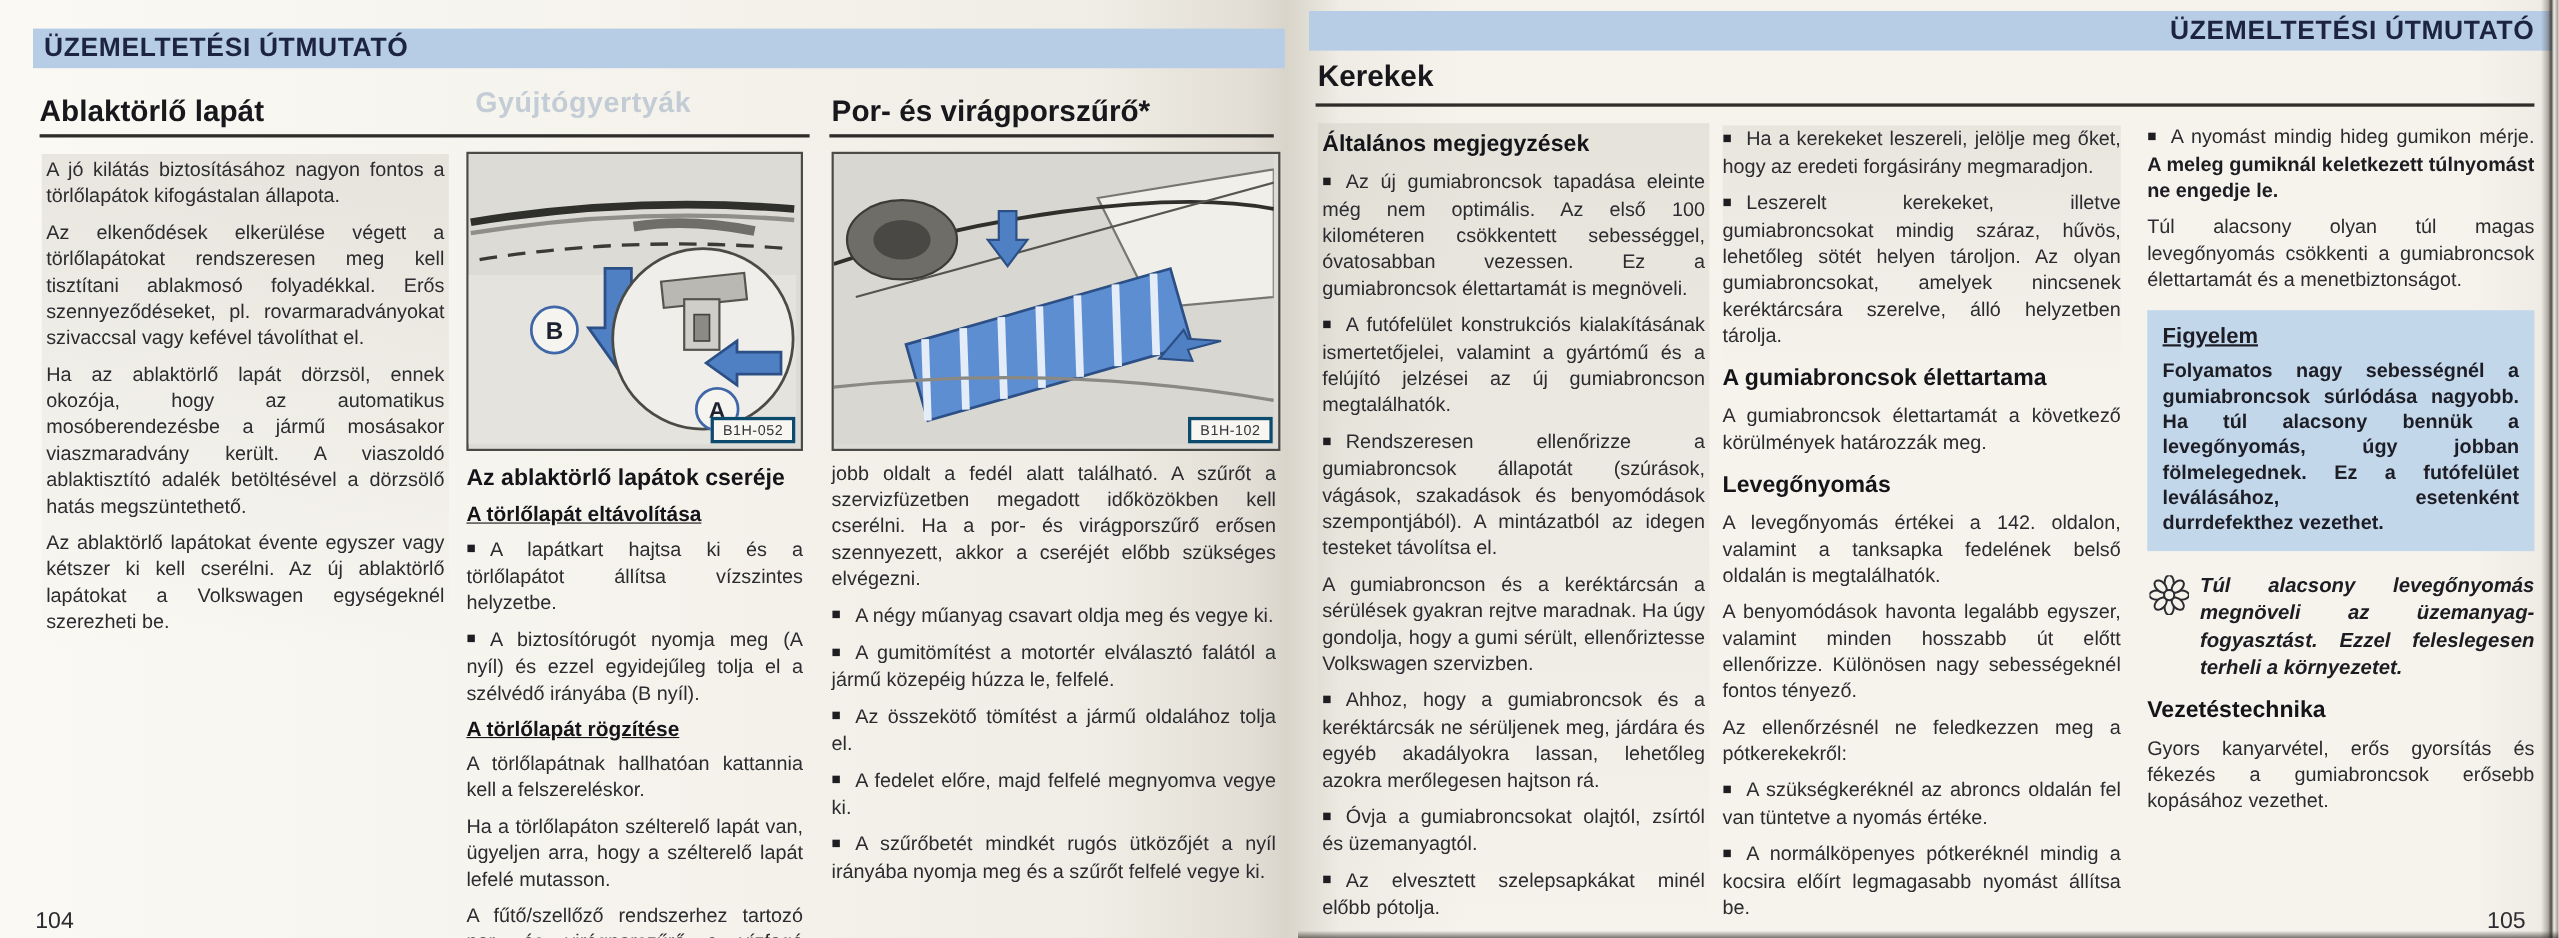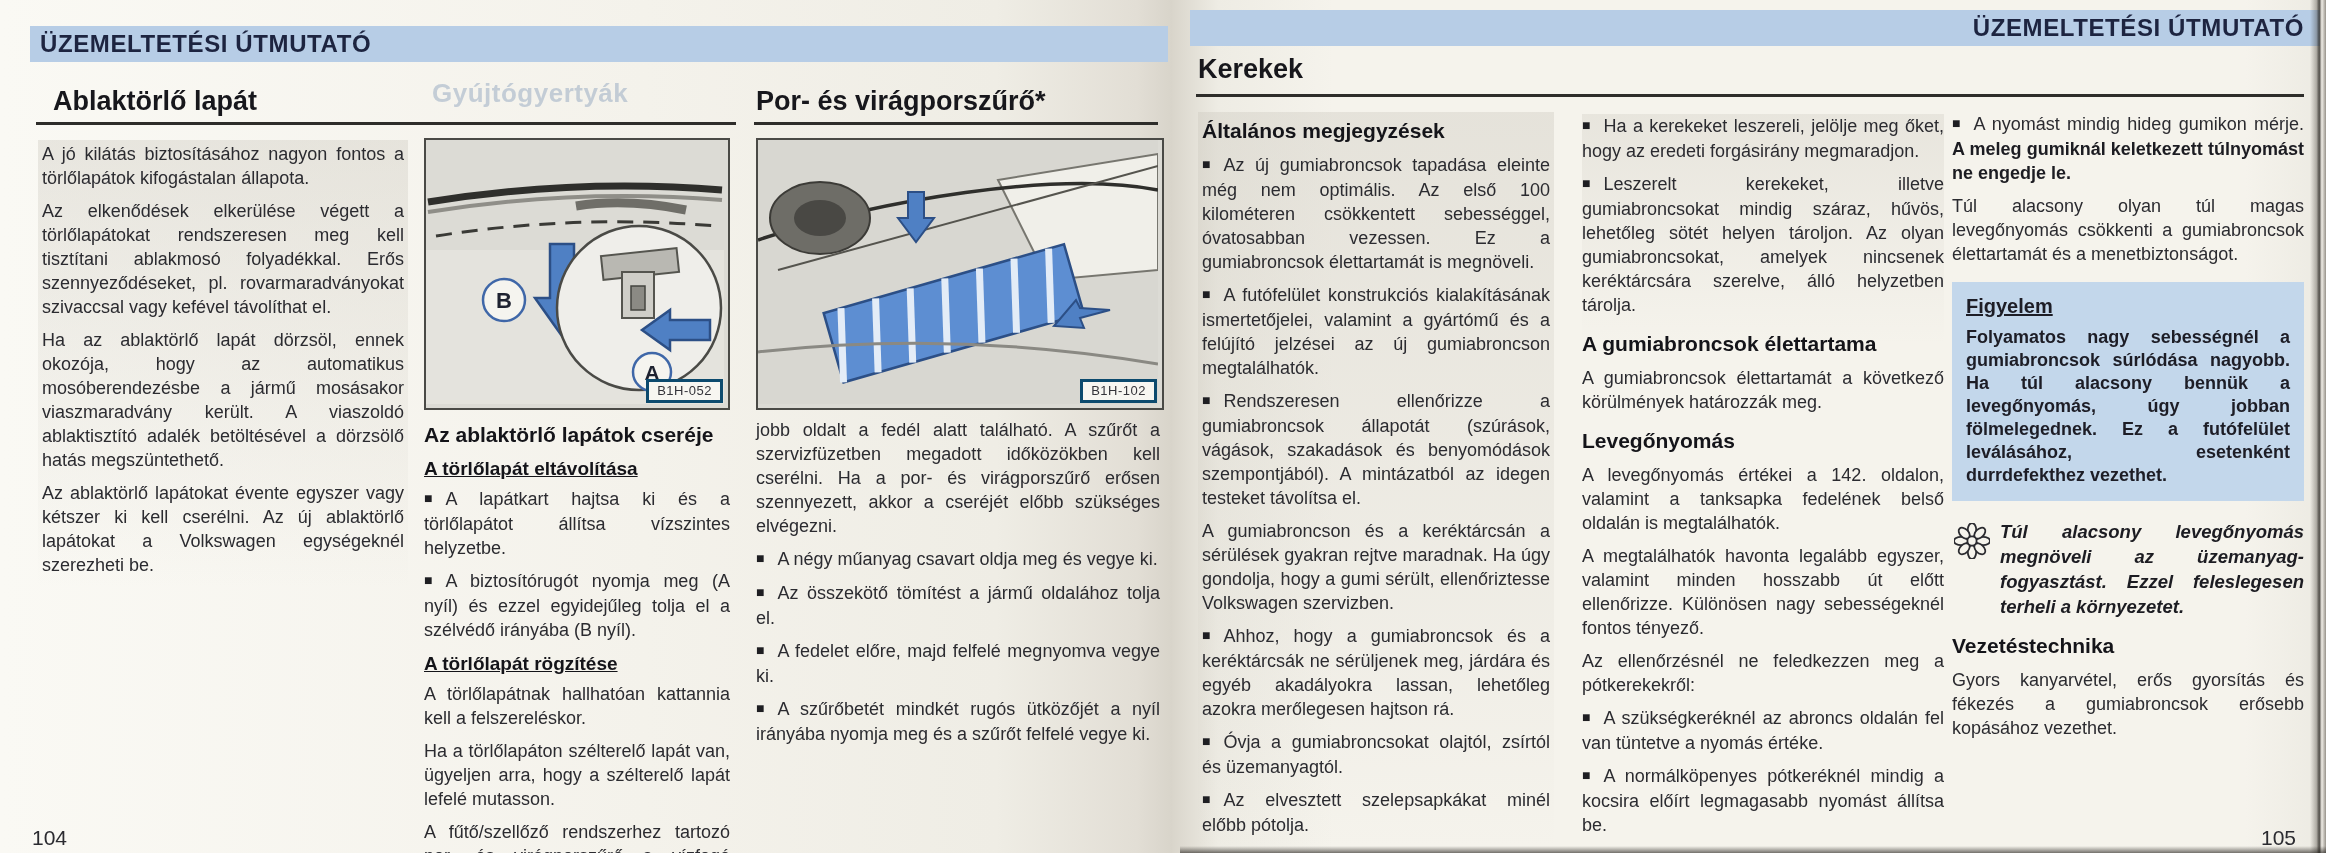--- a/index.html
+++ b/index.html
@@ -34,21 +34,21 @@
   .band span{
     font-weight:bold;font-size:24px;letter-spacing:.6px;color:#1d2440;white-space:nowrap;
   }
   .band-left{left:30px;top:26px;width:1128px;height:36px;padding-left:10px;}
   .band-right{left:18px;top:10px;width:1114px;height:36px;justify-content:flex-end;padding-right:16px;}
 
   .sec-title{
     position:absolute;margin:0;font-size:27px;font-weight:bold;color:#17171c;white-space:nowrap;
   }
   .rule{position:absolute;height:3px;background:#2e2d2a;}
-  .t-left1{left:53px;top:86px;}
+  .t-left1{left:36px;top:86px;}
   .rule-l1{left:36px;top:122px;width:700px;}
   .t-left2{left:756px;top:86px;}
   .rule-l2{left:754px;top:122px;width:404px;}
   .t-right{left:26px;top:54px;}
   .rule-r{left:24px;top:94px;width:1108px;}
 
   .ghost{
     position:absolute;left:432px;top:78px;font-size:26px;font-weight:bold;
     color:#93a7c0;opacity:.5;filter:blur(.7px);letter-spacing:.5px;z-index:0;
   }
@@ -59,21 +59,20 @@
   .col h3:first-child{margin-top:4px;}
   .col h4{margin:10px 0 6px;font-size:19px;line-height:24px;color:#141419;text-decoration:underline;}
   .sq{display:inline-block;font-size:14px;margin-right:13px;transform:translateY(-2px);color:#1e1e22;}
   .col strong{font-weight:bold;color:#1c1c22;}
 
   .wash{
     background:linear-gradient(180deg, rgba(201,197,187,.36), rgba(201,197,187,.12) 70%, rgba(201,197,187,0));
   }
   .wash-top{
     background:linear-gradient(180deg, rgba(201,197,187,.30), rgba(201,197,187,0) 230px);
-    margin-left:16px;
   }
 
   .colL1{left:38px;top:140px;width:362px;padding:2px 4px;}
   .colL2{left:424px;top:418px;width:306px;}
   .colL3{left:756px;top:418px;width:404px;}
   .colR1{left:26px;top:112px;width:348px;padding:2px 4px;}
   .colR2{left:394px;top:114px;width:362px;}
   .colR3{left:780px;top:112px;width:352px;}
 
   .fig{
@@ -185,20 +184,21 @@
         <polygon points="150,52 166,52 166,78 176,78 158,102 140,78 150,78" fill="#4f80c4" stroke="#2c4f86" stroke-width="2"></polygon>
         <polygon points="352,170 322,178 326,188 296,186 318,160 322,168" fill="#4f80c4" stroke="#2c4f86" stroke-width="2"></polygon>
         <path d="M0,212 Q200,190 400,224" fill="none" stroke="#8a8983" stroke-width="3"></path>
       </svg>
       <figcaption class="figlabel">B1H-102</figcaption>
     </figure>
 
     <div class="col colL3">
         <p>jobb oldalt a fedél alatt található. A szűrőt a szervizfüzetben megadott időközökben kell cserélni. Ha a por- és virágporszűrő erősen szennyezett, akkor a cseréjét előbb szükséges elvégezni.</p>
         <p><span class="sq">■</span>A négy műanyag csavart oldja meg és vegye ki.</p>
+        <p><span class="sq">■</span>A gumitömítést a motortér elválasztó falától a jármű közepéig húzza le, felfelé.</p>
         <p><span class="sq">■</span>Az összekötő tömítést a jármű oldalához tolja el.</p>
         <p><span class="sq">■</span>A fedelet előre, majd felfelé megnyomva vegye ki.</p>
         <p><span class="sq">■</span>A szűrőbetét mindkét rugós ütközőjét a nyíl irányába nyomja meg és a szűrőt felfelé vegye ki.</p>
       </div>
 
     <div class="pageno pageno-left">104</div>
   </section>
 
   <section class="page page-right">
     <header class="band band-right">
@@ -218,21 +218,21 @@
         <p><span class="sq">■</span>Óvja a gumiabroncsokat olajtól, zsírtól és üzemanyagtól.</p>
         <p><span class="sq">■</span>Az elvesztett szelepsapkákat minél előbb pótolja.</p>
       </div>
     <div class="col colR2 wash-top">
         <p><span class="sq">■</span>Ha a kerekeket leszereli, jelölje meg őket, hogy az eredeti forgásirány megmaradjon.</p>
         <p><span class="sq">■</span>Leszerelt kerekeket, illetve gumiabroncsokat mindig száraz, hűvös, lehetőleg sötét helyen tároljon. Az olyan gumiabroncsokat, amelyek nincsenek keréktárcsára szerelve, álló helyzetben tárolja.</p>
         <h3>A gumiabroncsok élettartama</h3>
         <p>A gumiabroncsok élettartamát a következő körülmények határozzák meg.</p>
         <h3>Levegőnyomás</h3>
         <p>A levegőnyomás értékei a 142. oldalon, valamint a tanksapka fedelének belső oldalán is megtalálhatók.</p>
-        <p>A megtalálhatók havonta legalább egyszer, valamint minden hosszabb út előtt ellenőrizze. Különösen nagy sebességeknél fontos tényező.</p>
+        <p>A benyomódások havonta legalább egyszer, valamint minden hosszabb út előtt ellenőrizze. Különösen nagy sebességeknél fontos tényező.</p>
         <p>Az ellenőrzésnél ne feledkezzen meg a pótkerekekről:</p>
         <p><span class="sq">■</span>A szükségkeréknél az abroncs oldalán fel van tüntetve a nyomás értéke.</p>
         <p><span class="sq">■</span>A normálköpenyes pótkeréknél mindig a kocsira előírt legmagasabb nyomást állítsa be.</p>
       </div>
     <div class="col colR3">
         <p><span class="sq">■</span>A nyomást mindig hideg gumikon mérje. <strong>A meleg gumiknál keletkezett túlnyomást ne engedje le.</strong></p>
         <p>Túl alacsony olyan túl magas levegőnyomás csökkenti a gumiabroncsok élettartamát és a menetbiztonságot.</p>
         <div class="notebox">
           <h4>Figyelem</h4>
           <p>Folyamatos nagy sebességnél a gumiabroncsok súrlódása nagyobb. Ha túl alacsony bennük a levegőnyomás, úgy jobban fölmelegednek. Ez a futófelület leválásához, esetenként durrdefekthez vezethet.</p>

